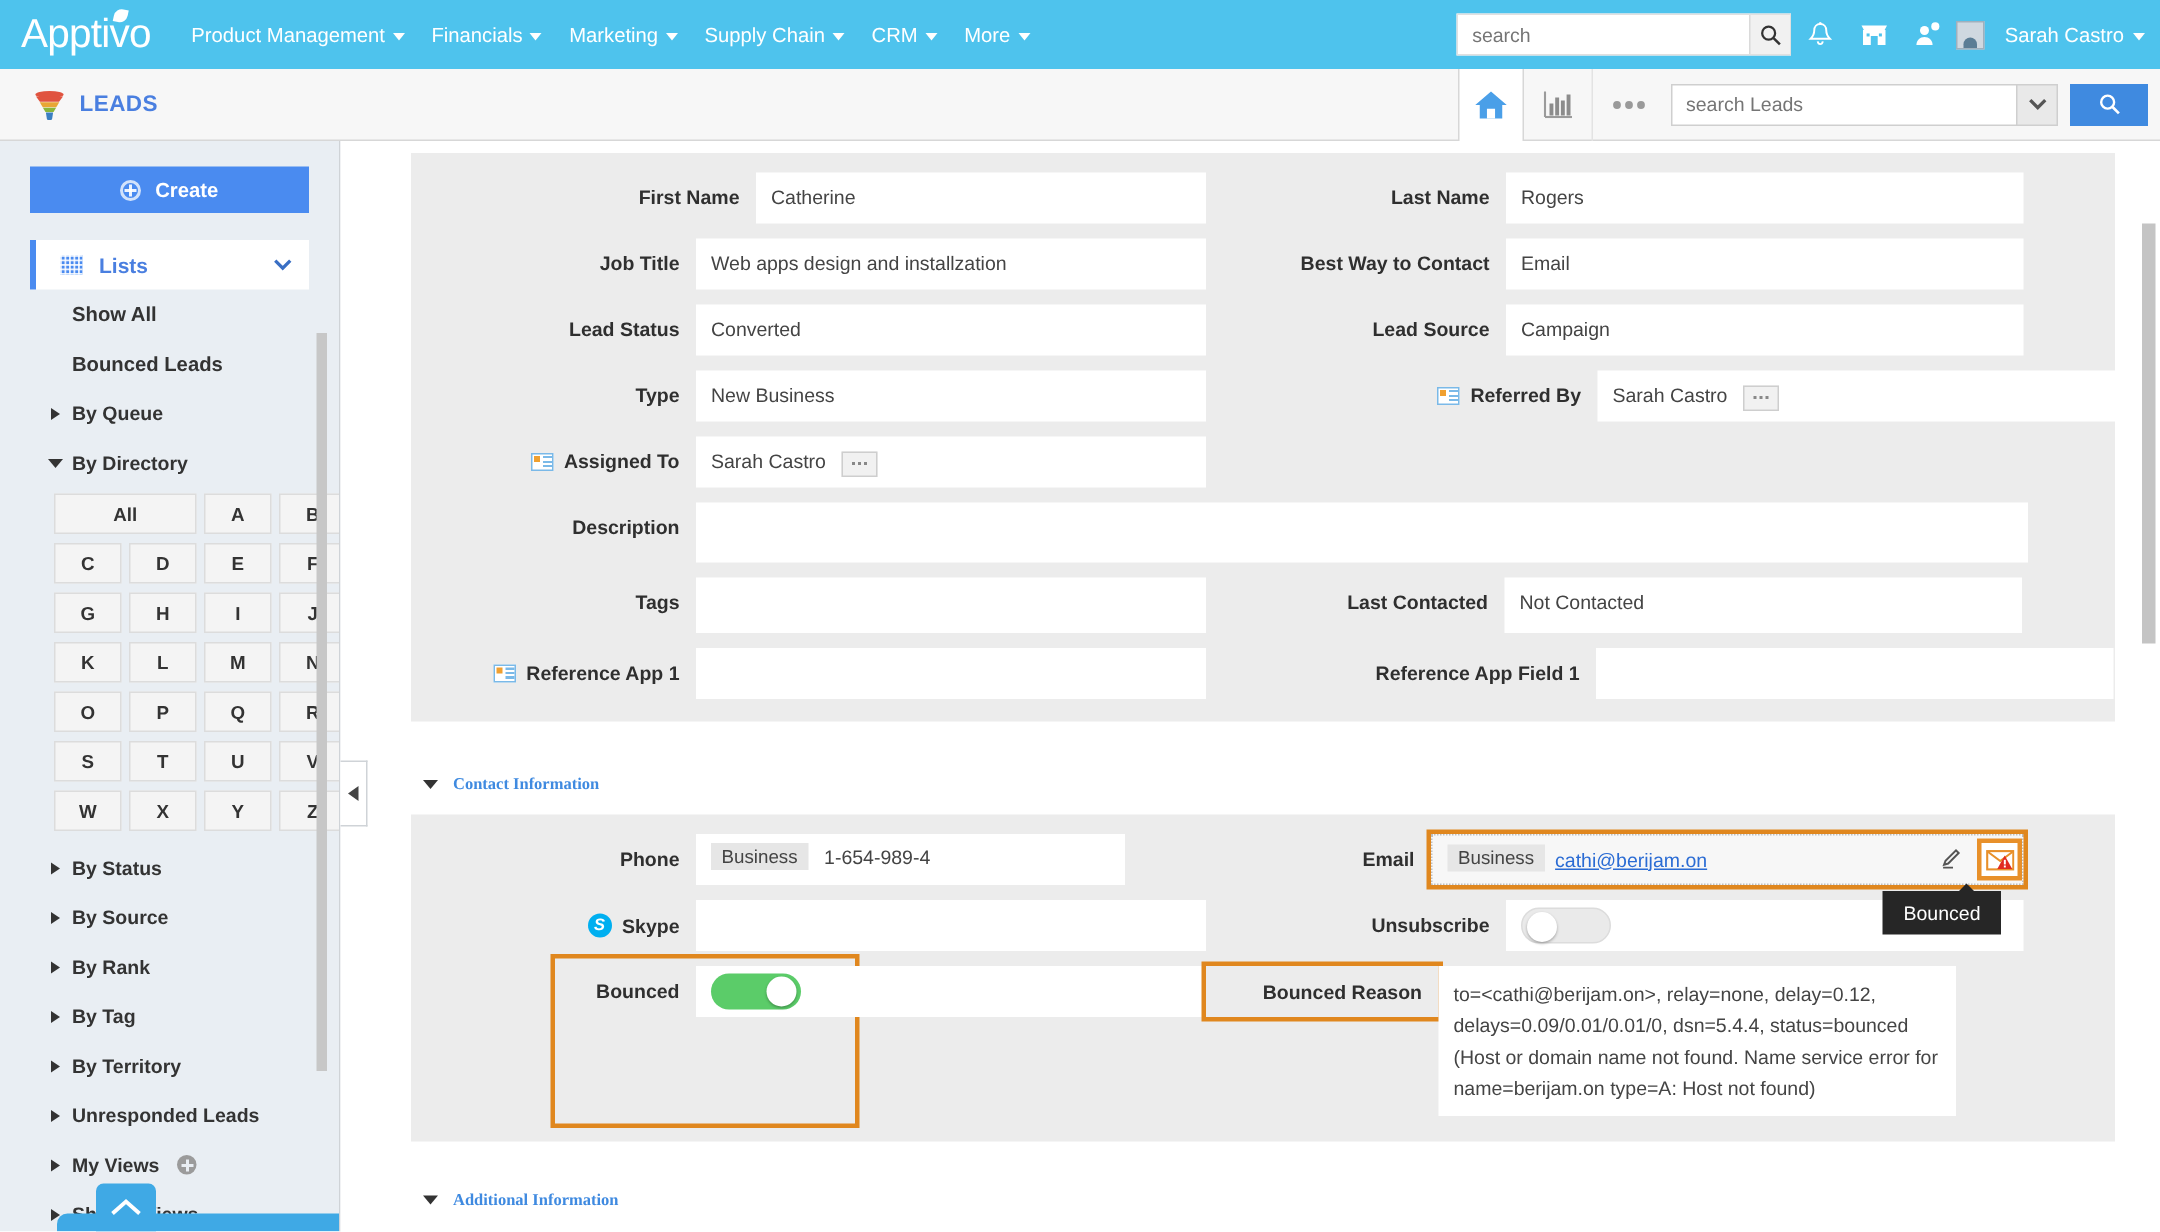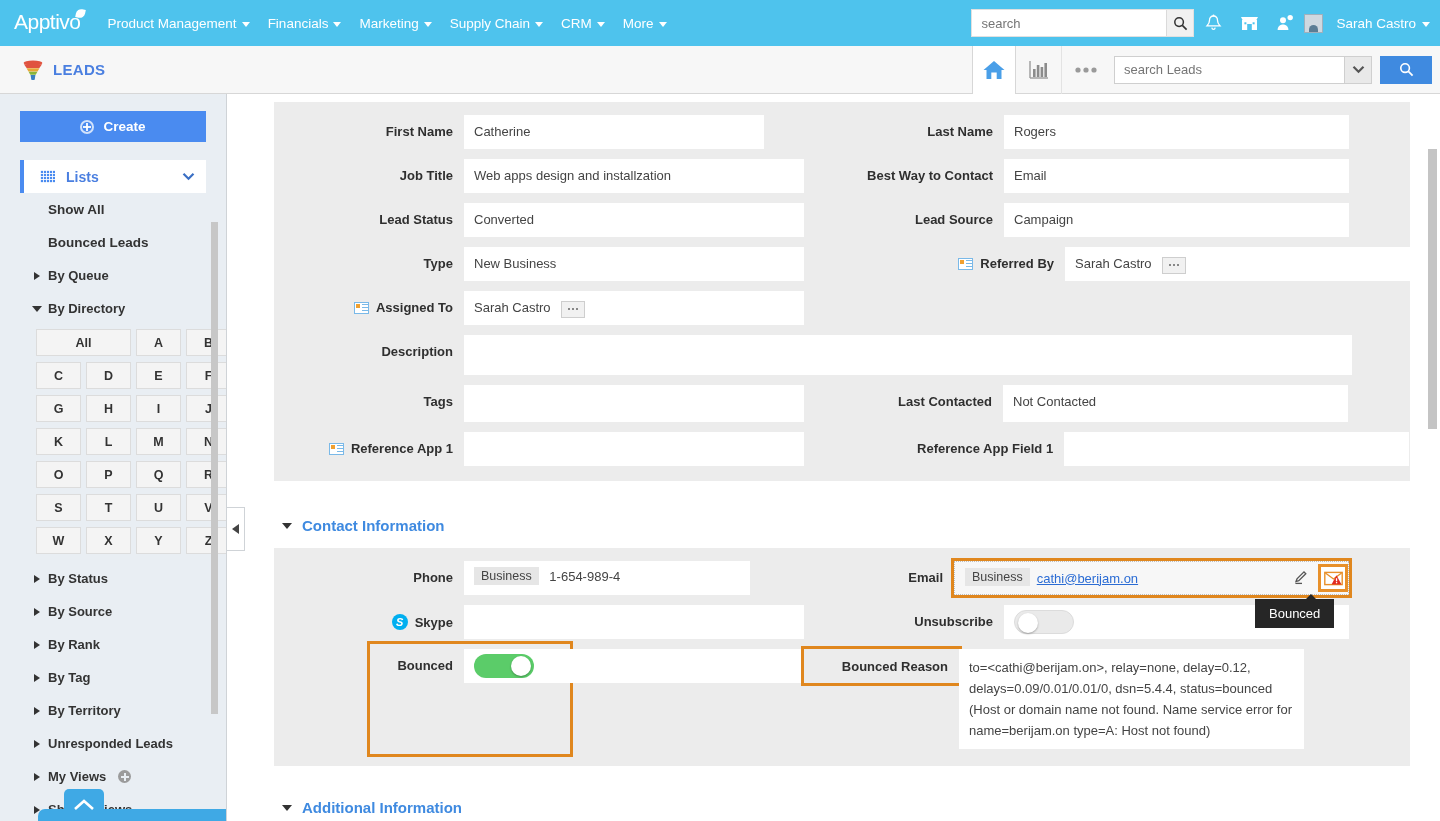--- a/index.html
+++ b/index.html
@@ -9,21 +9,21 @@
     font-family:"Liberation Sans", sans-serif;
     font-size:13px; color:#333; background:#fff;
   }
 
   
   #topbar {
     height:46px; background:#4ec3ed; display:flex; align-items:center;
     padding:0 10px 0 14px; position:relative;
   }
   #logo {
-    color:#fff; font-size:21px; letter-spacing:-0.5px; font-weight:400;
+    color:#fff; font-size:27px; letter-spacing:-0.5px; font-weight:400;
     margin-right:18px; position:relative; top:-1px;
   }
   #logo .leaf {
     position:absolute; width:9px; height:9px; background:#fff;
     border-radius:60% 0 60% 0; left:62px; top:-1px; transform:rotate(12deg);
   }
   .navitem {
     color:#fff; font-size:13.5px; padding:6px 9px; cursor:pointer;
     white-space:nowrap; display:flex; align-items:center; gap:5px;
   }
@@ -196,21 +196,21 @@
     margin-left:7px; position:relative; top:-2px; cursor:pointer;
   }
   .dots-btn-sm i{width:2px;height:2px;background:#888;display:block;}
   .tagbox {
     display:inline-block; background:#e6e6e6; color:#444; font-size:12.5px;
     padding:2px 7px; margin-right:7px; position:relative; top:-1px;
   }
 
   .section-hdr {
     display:flex; align-items:center; gap:10px; color:#3f8ae0; font-weight:bold;
-    font-size:15px; cursor:pointer;
+    font-size:11px; cursor:pointer;font-family:Liberation Serif, serif;
   }
   .chev-dn-b{width:0;height:0;border-left:5px solid transparent;border-right:5px solid transparent;border-top:6px solid #333;}
 
   .toggle { width:60px;height:24px;border-radius:13px;position:relative;cursor:pointer;flex:none; }
   .toggle.on { background:#5bcc69; }
   .toggle.off { background:#eaeaea; border:1px solid #dcdcdc; }
   .toggle .knob {
     position:absolute;top:2px;width:20px;height:20px;border-radius:50%;background:#fff;
     box-shadow:0 1px 2px rgba(0,0,0,.3);
   }
@@ -487,21 +487,21 @@
 
   <div id="collapse">
     <span class="chev-l"></span>
   </div>
 
   <div id="content">
     <div id="content-inner">
 
       <div class="panel" style="margin-top:8px;padding:8px 0 10px 0;">
         <div class="frow">
-          <div class="fcell" style="width:530px;">
+          <div class="fcell" style="width:530px;justify-content:flex-end;">
             <div class="flabel" style="width:190px;">First Name</div>
             <div class="fvalue" style="width:300px;">Catherine</div>
           </div>
           <div class="fcell" style="width:555px;">
             <div class="flabel" style="width:200px;">Last Name</div>
             <div class="fvalue" style="width:345px;">Rogers</div>
           </div>
         </div>
 
         <div class="frow">

